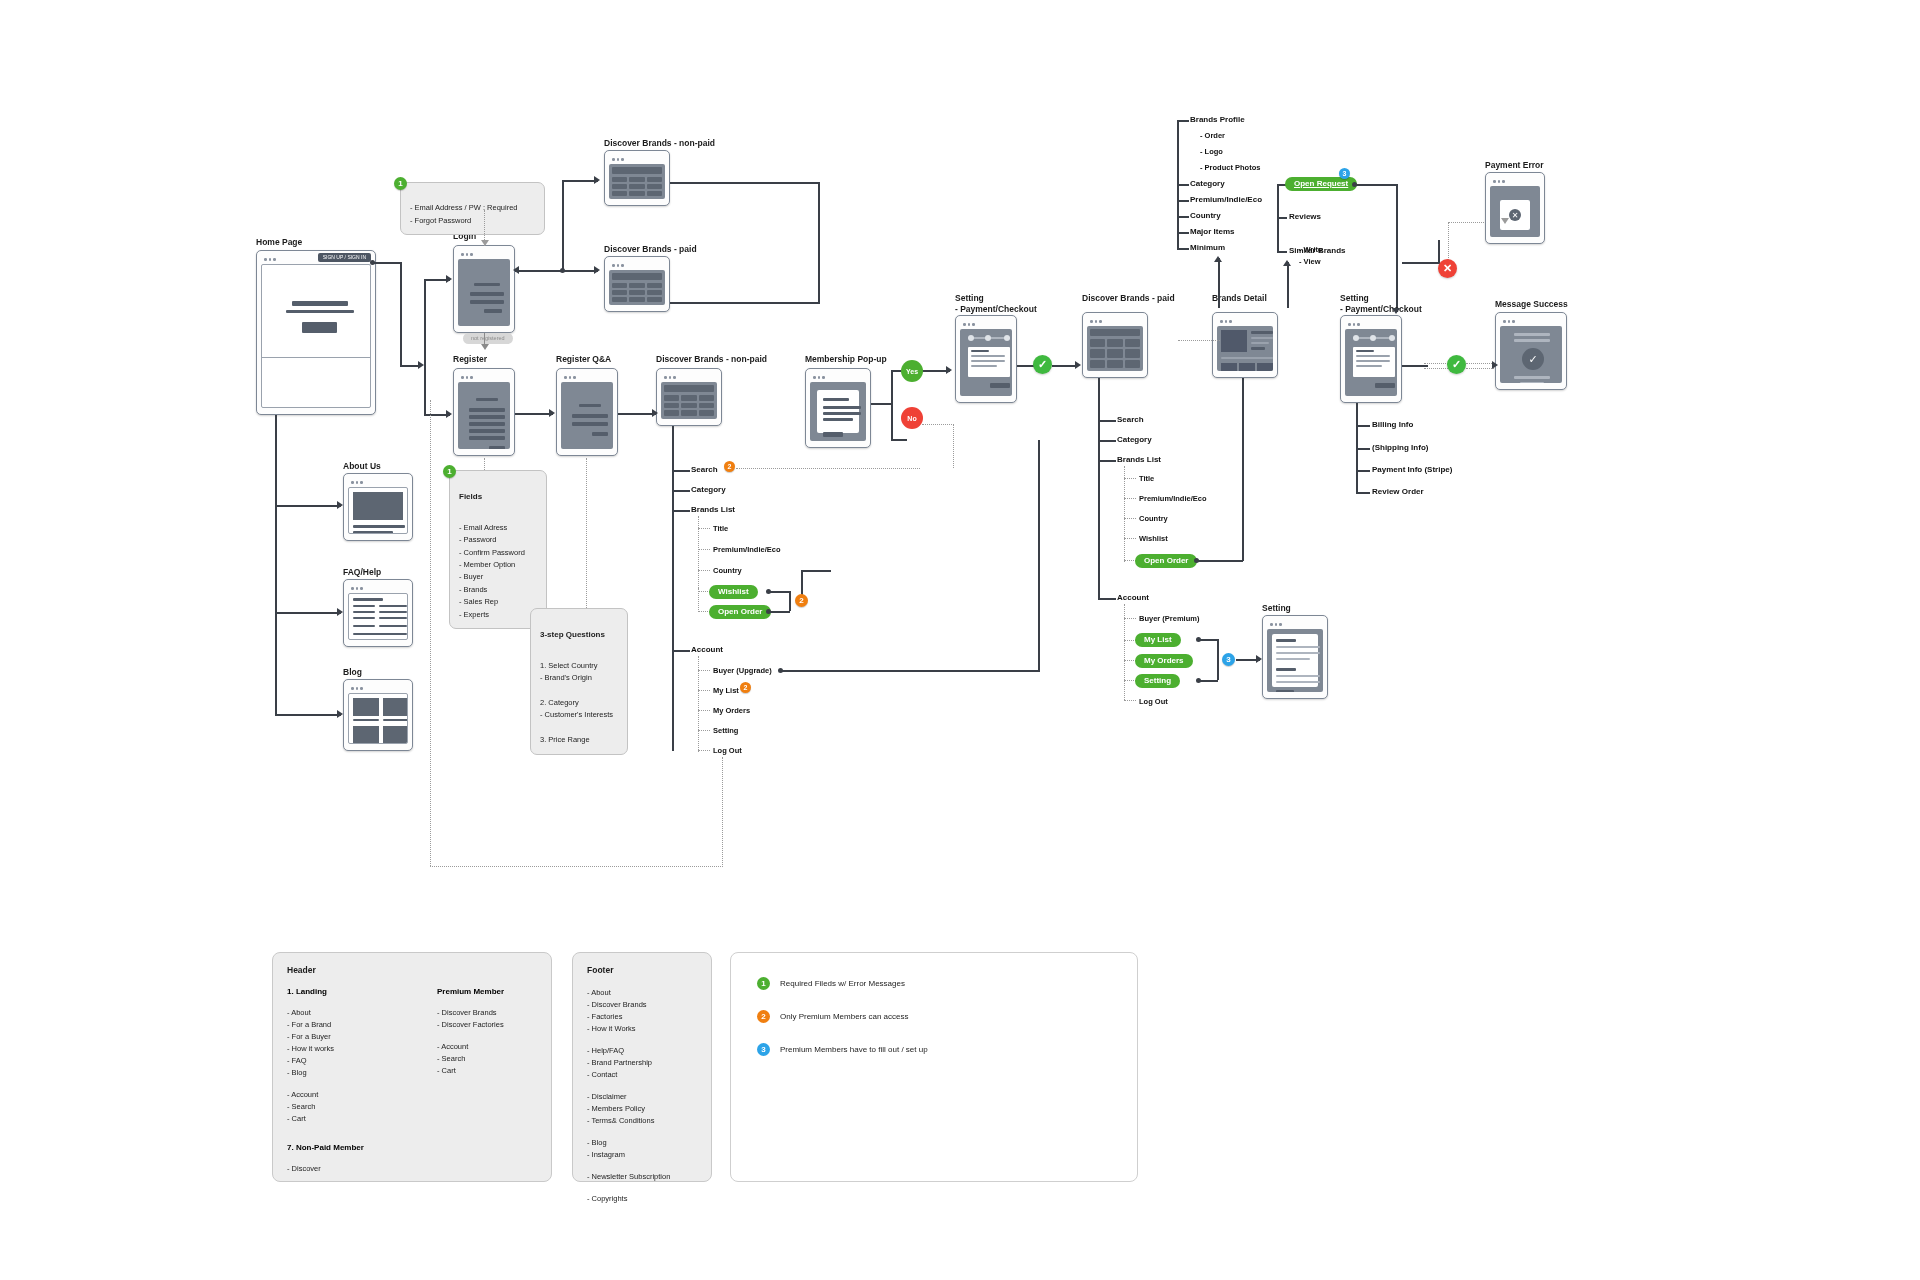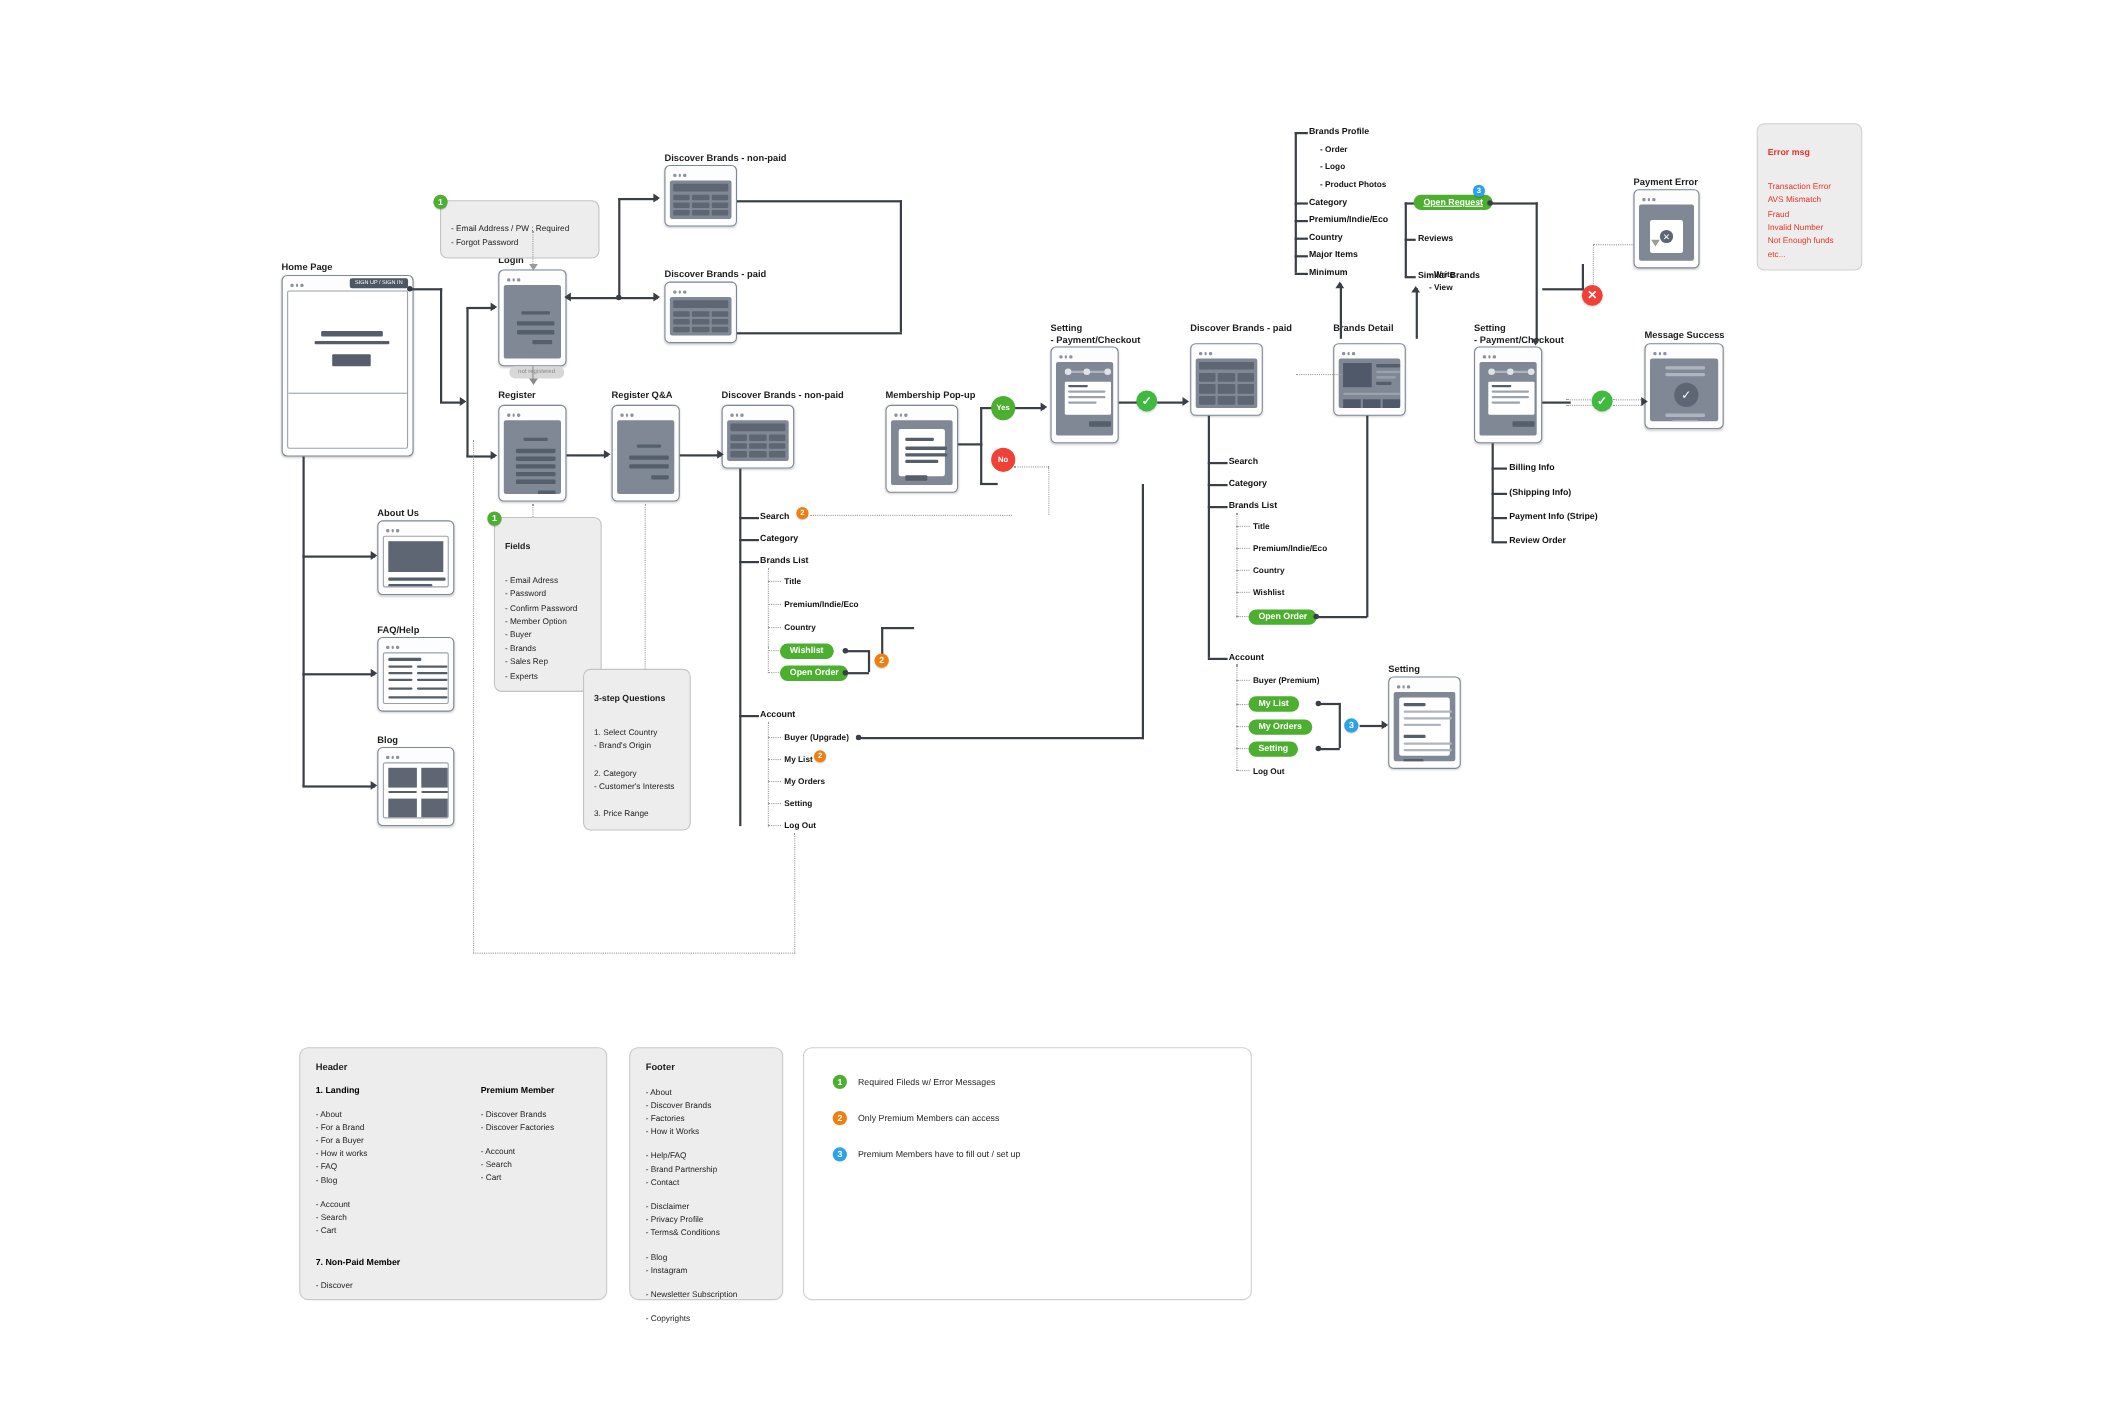--- a/index.html
+++ b/index.html
@@ -817,29 +817,20 @@
         <i></i>
         <i></i>
       </div>
     <div class="body">
       <div style="position:absolute;left:10px;top:14px;right:10px;height:30px;background:#fff;border-radius:2px;display:flex;align-items:center;justify-content:center;">
         <div style="width:12px;height:12px;border-radius:50%;background:#5d6672;color:#fff;font-size:8px;display:flex;align-items:center;justify-content:center;">✕</div>
       </div>
     </div>
   </div>
 
-  <div class="note err" style="left:1597px; top:112px; width:96px;">
-    <span class="note-title">Error msg</span>
-    <span>Transaction Error
-AVS Mismatch
-Fraud
-Invalid Number
-Not Enough funds
-etc...</span>
-  </div>
 
   <div class="ln thick h" style="left:1402px; top:365px; width:26px;"></div>
   <div class="circ ok" style="left:1447px; top:355px;">✓</div>
   <div class="dln h" style="left:1424px; top:363px; width:24px;"></div>
   <div class="dln h" style="left:1424px; top:368px; width:24px;"></div>
   <div class="dln h" style="left:1466px; top:363px; width:28px;"></div>
   <div class="dln h" style="left:1466px; top:368px; width:28px;"></div>
   <div class="arrow" style="left:1492px; top:361px;"></div>
 
   <div class="screen-label" style="left:1495px; top:299px;">Message Success</div>
@@ -903,21 +894,21 @@
       <li>- About</li>
       <li>- Discover Brands</li>
       <li>- Factories</li>
       <li>- How it Works</li>
       <li class="gap"></li>
       <li>- Help/FAQ</li>
       <li>- Brand Partnership</li>
       <li>- Contact</li>
       <li class="gap"></li>
       <li>- Disclaimer</li>
-      <li>- Privacy Profile</li>
+      <li>- Members Policy</li>
       <li>- Terms&amp; Conditions</li>
       <li class="gap"></li>
       <li>- Blog</li>
       <li>- Instagram</li>
       <li class="gap"></li>
       <li>- Newsletter Subscription</li>
       <li class="gap"></li>
       <li>- Copyrights</li>
     </ul>
   </div>

